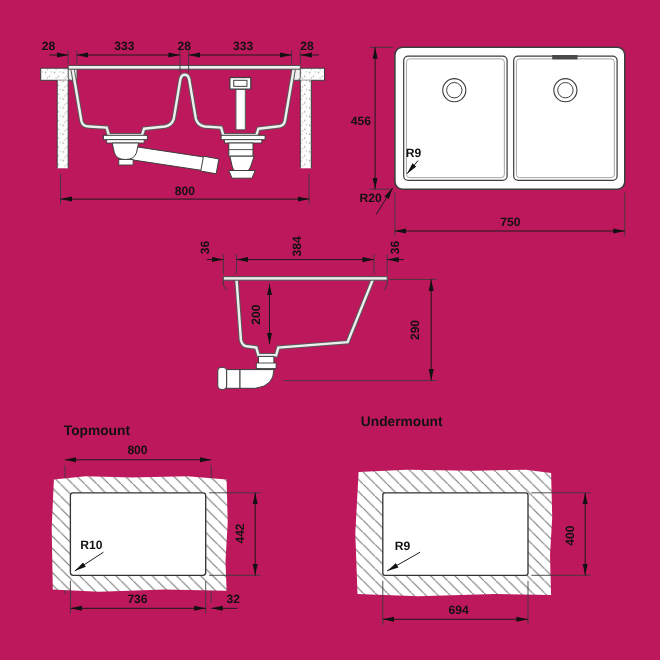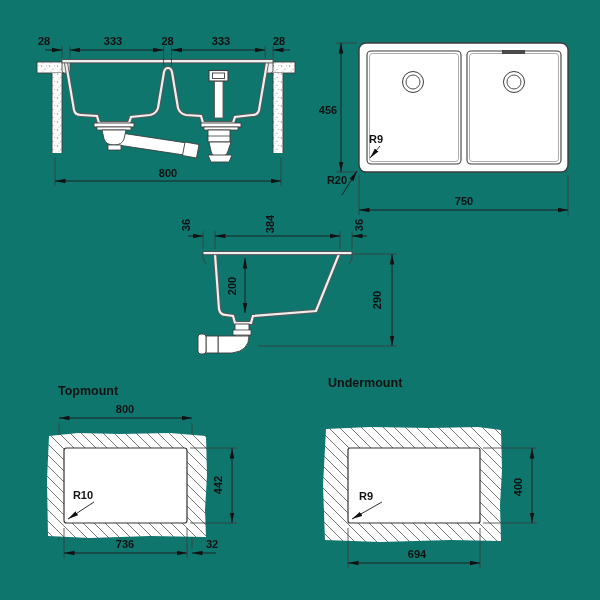--- a/index.html
+++ b/index.html
@@ -1,16 +1,16 @@
 <!DOCTYPE html>
 <html><head>
 <meta charset="utf-8">
 <style>
   html,body{margin:0;padding:0;background:#fff;width:600px;height:600px;overflow:hidden;}
-  #stage{width:600px;height:600px;position:relative;background:#0f766e;}
+  #stage{width:600px;height:600px;position:relative;background:#be185d;}
   svg{display:block;}
   text{font-family:"Liberation Sans","DejaVu Sans",sans-serif;font-weight:bold;fill:#111;}
   .dim{font-size:11px;}
   .title{font-size:12.5px;}
   .dimline{stroke:#1a1a1a;stroke-width:0.9;fill:none;}
   .extline{stroke:#3a3a3a;stroke-width:0.8;fill:none;}
   .draw{stroke:#3c3c3c;fill:none;}
 </style>
 </head>
 <body>

